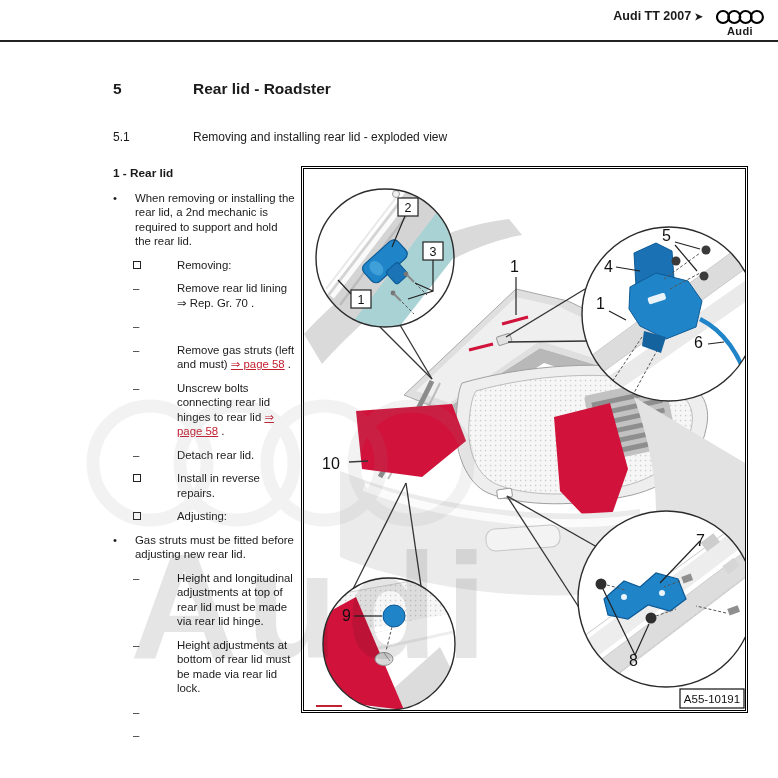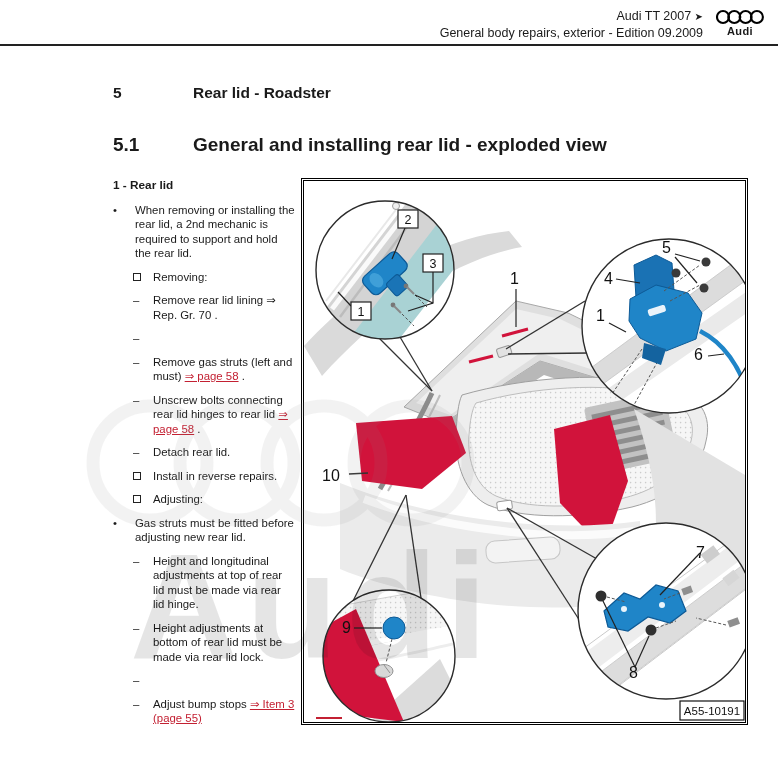--- a/index.html
+++ b/index.html
@@ -5,40 +5,40 @@
   * { margin:0; padding:0; box-sizing:border-box; }
   html,body { background:#ffffff; }
   .page {
     position:relative; width:778px; height:778px; overflow:hidden;
     background:#fff; color:#1a1a1a;
     font-family:"Liberation Sans", sans-serif;
   }
   
   .page-header { padding:8px 13px 3px 30px; border-bottom:2px solid #222; }
   .header-row { display:flex; justify-content:flex-end; align-items:flex-start; gap:12px; }
-  .header-text { text-align:right; font-size:12.5px; line-height:16px; }
+  .header-text { text-align:right; font-size:12.5px; line-height:16px;font-weight:bold; }
   .arrow-glyph { font-size:10px; }
   .audi-logo { display:flex; flex-direction:column; align-items:center; width:50px; }
   .audi-wordmark { font-size:11px; font-weight:800; letter-spacing:0.4px; margin-top:-1px; }
   
   .h1-row { display:flex; margin:38px 30px 0 113px; font-size:15.5px; font-weight:bold; }
-  .h2-row { display:flex; margin:32px 30px 0 113px; font-size:19px; font-weight:bold; }
+  .h2-row { display:flex; margin:32px 30px 0 113px; font-size:12px; font-weight:normal; }
   .h-num { width:80px; flex:none; }
   
   .content { margin:22px 30px 0 113px; font-size:11.4px; line-height:14.5px; }
   .figure-box {
     float:right; width:447px; height:547px; margin:0 0 6px 6px;
     border:3px double #000; background:#fff; position:relative;
   }
   .figure-box svg { display:block; width:100%; height:100%; }
   .legend-title { font-weight:bold; font-size:11.8px; margin-bottom:10px; }
   .item { display:flex; margin-bottom:9px; }
   .item .marker { flex:none; }
   .lvl1 .marker { width:22px; }
-  .lvl2 { margin-left:20px; }
+  .lvl2 { margin-left:20px;gap:24px; }
   .lvl2 .marker { width:20px; }
   .txt { white-space:pre-line; }
   .sq { display:inline-block; width:8px; height:8px; border:1.3px solid #222; margin-top:2px; }
   .plink { color:#c32032; text-decoration:underline; cursor:pointer;margin-top:39px; }
   
   .watermark { position:absolute; left:55px; top:368px; width:680px; height:320px;
                z-index:30; pointer-events:none; opacity:0.10; }
   
   svg text { font-family:"Liberation Sans", sans-serif; fill:#111; }
   .callout { font-size:16px; }
@@ -47,21 +47,20 @@
 </style>
 </head>
 <body>
 
 <div class="page">
 
   <div class="page-header">
     <div class="header-row">
       <div class="header-text">
         <div><span>Audi TT 2007</span> <span class="arrow-glyph">➤</span></div>
-        <div>General body repairs, exterior - Edition 09.2009</div>
       </div>
       <div class="audi-logo">
         <svg width="48" height="18" viewBox="0 0 48 18">
           <g fill="none" stroke="#000" stroke-width="2.1">
             <circle cx="7" cy="9" r="6"></circle>
               <circle cx="18.3" cy="9" r="6"></circle>
             <circle cx="29.6" cy="9" r="6"></circle>
               <circle cx="40.9" cy="9" r="6"></circle>
           </g>
         </svg>
@@ -69,21 +68,21 @@
       </div>
     </div>
   </div>
 
   <div class="h1-row">
     <span class="h-num">5</span>
     <span>Rear lid - Roadster</span>
   </div>
   <div class="h2-row">
     <span class="h-num">5.1</span>
-    <span>General and installing rear lid - exploded view</span>
+    <span>Removing and installing rear lid - exploded view</span>
   </div>
 
   <div class="content">
 
     <div class="figure-box">
       <svg viewBox="0 0 441 541">
         <defs>
           <pattern id="dots" width="5" height="5" patternUnits="userSpaceOnUse">
             <rect width="5" height="5" fill="#f6f6f6"></rect>
               <circle cx="1.6" cy="1.6" r="0.8" fill="#cccccc"></circle>
@@ -322,21 +321,20 @@
         </div>
         <div class="item lvl2">
           <span class="marker">–</span>
           <span class="txt">Height adjustments at bottom of rear lid must be made via rear lid lock.</span>
         </div>
         <div class="item lvl2">
           <span class="marker">–</span>
         </div>
         <div class="item lvl2">
           <span class="marker">–</span>
-          <span class="txt"><span>Adjust bump stops </span><span class="plink">⇒ Item 3 (page 55)</span><span></span></span>
         </div>
       </div>
   </div>
 
   <div class="watermark">
     <svg width="680" height="320" viewBox="0 0 680 320">
       <g fill="none" stroke="#8a8a8a" stroke-width="13">
         <circle cx="95" cy="95" r="57"></circle>
           <circle cx="182" cy="95" r="57"></circle>
         <circle cx="269" cy="95" r="57"></circle>

